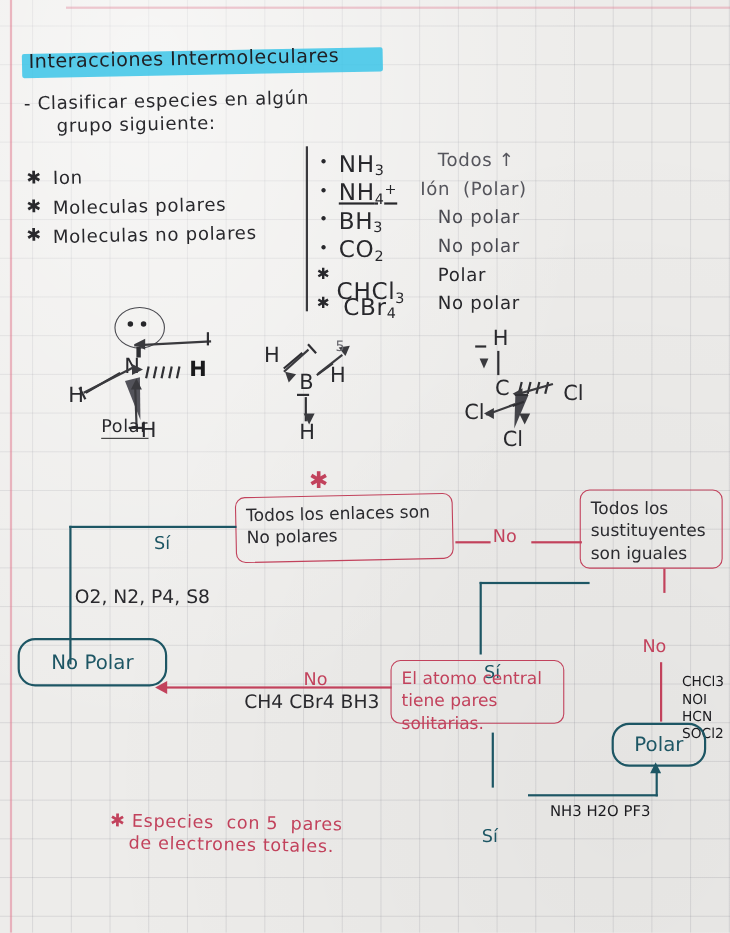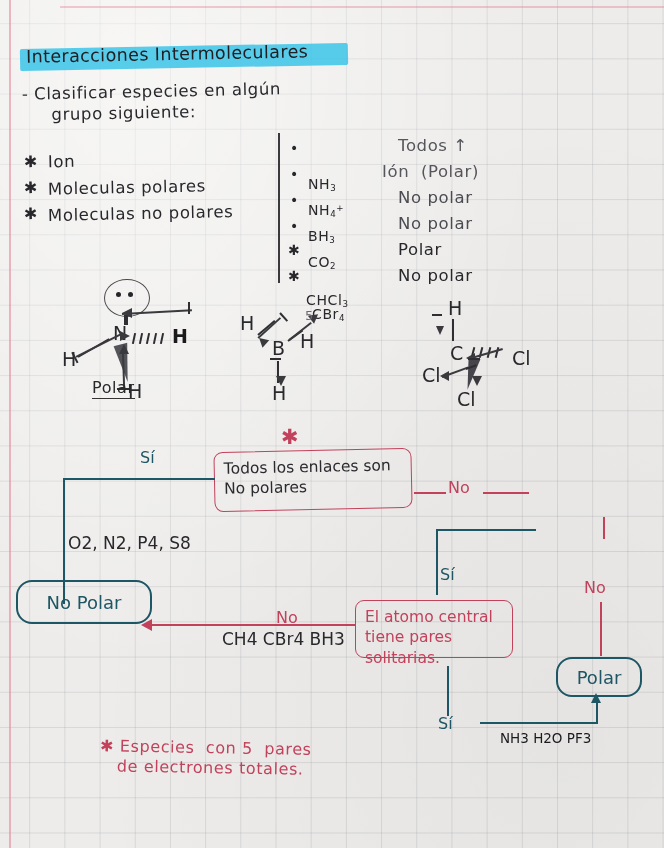--- a/index.html
+++ b/index.html
@@ -40,21 +40,21 @@
   .hw{
     position:absolute;
     font-family:"DejaVu Sans", sans-serif;
     color:#2d2d2f;
     letter-spacing:0.6px;
     white-space:pre;
     line-height:1.25;
   }
   .ink-dark{color:#28282c;}
   .ink-red{color:#c2425c;}
-  .ink-teal{color:#1d5664;}
+  .ink-teal{color:#1d5664;margin-top:36px;}
   .slant{transform:rotate(-1.2deg);}
   .slantp{transform:rotate(1deg);}
 
   
   #title-wrap{position:absolute;left:26px;top:44px;}
   .highlight{
     position:absolute;left:-6px;top:2px;
     width:328px;height:22px;
     background:#35c3e8;
     opacity:.82;
@@ -63,21 +63,21 @@
   }
   #title-text{
     position:relative;
     font-size:17.5px;
     color:#1f1f24;
     transform:rotate(-1.1deg);
     letter-spacing:0.4px;
   }
 
   .sub{font-size:16.5px;}
-  .sp-name{font-size:14px;margin-top:40px;}
+  .sp-name{font-size:21px;}
   .sub-sm{font-size:13px;}
   sub{font-size:.62em;vertical-align:-0.25em;}
   sup{font-size:.62em;vertical-align:0.45em;}
 
   
   .vdiv{
     position:absolute;left:278px;top:133px;width:1.6px;height:150px;
     background:#3a3a3e;
   }
 
@@ -156,21 +156,21 @@
   <div class="hw ink-dark slant" style="left:24px;top:204px;font-size:16px;">✱</div>
   <div class="hw ink-dark slant sub" style="left:48px;top:204px;">Moleculas no polares</div>
 
   <div class="vdiv"></div>
 
   <div class="hw ink-dark" style="left:290px;top:140px;font-size:14px;">•</div>
   <div class="hw ink-dark sp-name" style="left:308px;top:136px;"><span>NH</span><sub>3</sub><sup></sup></div>
   <div class="hw ink-dark sub" style="left:398px;top:136px;color:#55555c;">Todos ↑</div>
 
   <div class="hw ink-dark" style="left:290px;top:166px;font-size:14px;">•</div>
-  <div class="hw ink-dark sp-name" style="left:308px;top:162px;"><span>NH</span><sub>4</sub><sup>+</sup></div>
+  <div class="hw ink-dark sp-name" style="left:308px;top:162px;text-decoration:underline;"><span>NH</span><sub>4</sub><sup>+</sup></div>
   <div class="hw ink-dark sub" style="left:382px;top:162px;color:#55555c;">Ión  (Polar)</div>
 
   <div class="hw ink-dark" style="left:290px;top:192px;font-size:14px;">•</div>
   <div class="hw ink-dark sp-name" style="left:308px;top:188px;"><span>BH</span><sub>3</sub><sup></sup></div>
   <div class="hw ink-dark sub" style="left:398px;top:188px;color:#4b4b52;">No polar</div>
 
   <div class="hw ink-dark" style="left:290px;top:218px;font-size:14px;">•</div>
   <div class="hw ink-dark sp-name" style="left:308px;top:214px;"><span>CO</span><sub>2</sub><sup></sup></div>
   <div class="hw ink-dark sub" style="left:398px;top:214px;color:#4b4b52;">No polar</div>
 
@@ -267,20 +267,25 @@
     <div class="bond" style="left:466px;top:368px;width:11px;height:2px;transform:rotate(-20deg);"></div>
   </div>
 
   <div class="hw ink-red" style="left:281px;top:424px;font-size:21px;">✱</div>
 
   <div class="fbox slant" style="left:214px;top:450px;width:198px;height:60px;">
     <span>Todos los enlaces
 son No polares</span>
   </div>
 
+  <div class="fbox" style="left:527px;top:445px;width:130px;height:72px;">
+    <span>Todos los
+sustituyentes
+son iguales</span>
+  </div>
 
   <div class="lbl ink-teal" style="left:140px;top:448px;">Sí</div>
   <div class="ln" style="left:63px;top:478px;width:152px;height:2px;"></div>
   <div class="ln" style="left:63px;top:478px;width:2px;height:126px;"></div>
 
   <div class="tbox" style="left:16px;top:580px;width:136px;height:44px;">
     <span>No Polar</span>
   </div>
   <div class="ex" style="left:68px;top:532px;">O2, N2,
 P4, S8</div>
@@ -302,20 +307,24 @@
   <div class="lbl ink-red" style="left:276px;top:608px;">No</div>
   <div class="ln-red" style="left:150px;top:624px;width:206px;height:2px;"></div>
   <div class="arrowhead-red" style="left:141px;top:619px;border-right:11px solid #c2425c;"></div>
   <div class="ex" style="left:222px;top:628px;">CH4
 CBr4
 BH3</div>
 
   <div class="ln-red" style="left:603px;top:517px;width:2px;height:22px;"></div>
   <div class="lbl ink-red" style="left:584px;top:578px;">No</div>
   <div class="ln-red" style="left:600px;top:602px;width:2px;height:54px;"></div>
+  <div class="ex-sm" style="left:620px;top:612px;">CHCl3
+NOI
+HCN
+SOCl2</div>
 
   <div class="tbox" style="left:556px;top:657px;width:86px;height:40px;">
     <span>Polar</span>
   </div>
 
   <div class="ln" style="left:447px;top:666px;width:2px;height:50px;"></div>
   <div class="lbl ink-teal" style="left:438px;top:714px;">Sí</div>
   <div class="ln" style="left:480px;top:722px;width:118px;height:2px;"></div>
   <div class="ln" style="left:596px;top:700px;width:2px;height:24px;"></div>
   <div class="arrowhead-teal" style="left:591px;top:693px;border-left:5px solid transparent;border-right:5px solid transparent;border-bottom:10px solid #1d5664;"></div>

